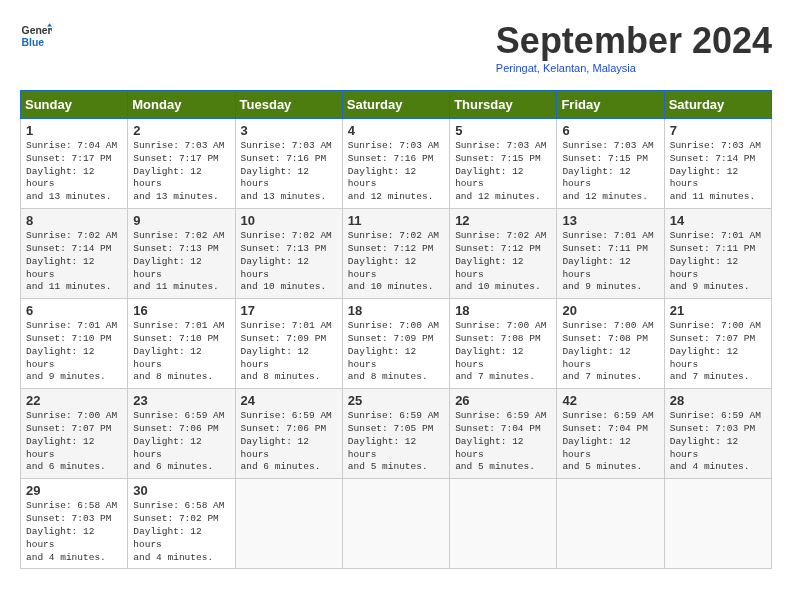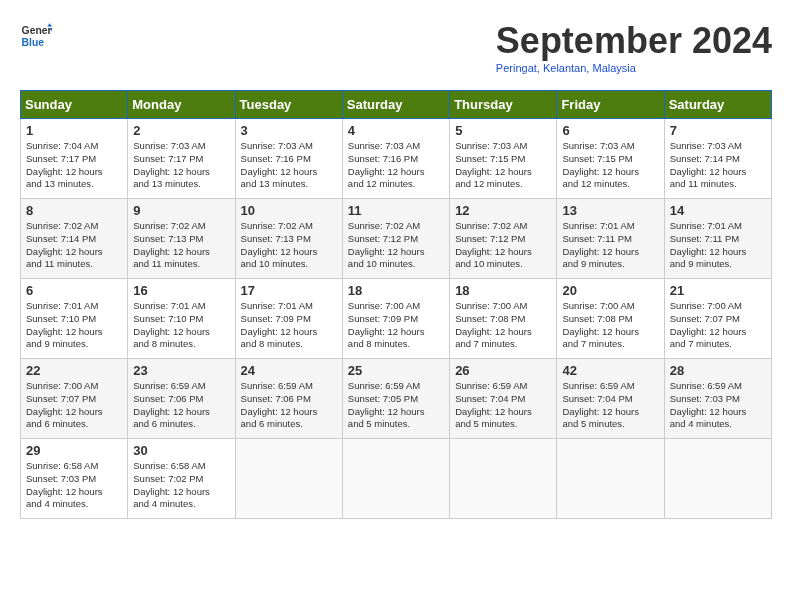--- a/index.html
+++ b/index.html
@@ -67,20 +67,21 @@
       font-size: 13px;
       font-weight: bold;
       color: #333;
       display: block;
       margin-bottom: 2px;
     }
     .day-info {
       font-size: 9.5px;
       line-height: 1.35;
       color: #333;
+      font-family: Liberation Mono, monospace;
     }
     .empty-cell {
       background: #f9f9f9 !important;
     }
   </style>
 </head>
 <body>
 
 <div class="header-section">
   <div class="logo">

